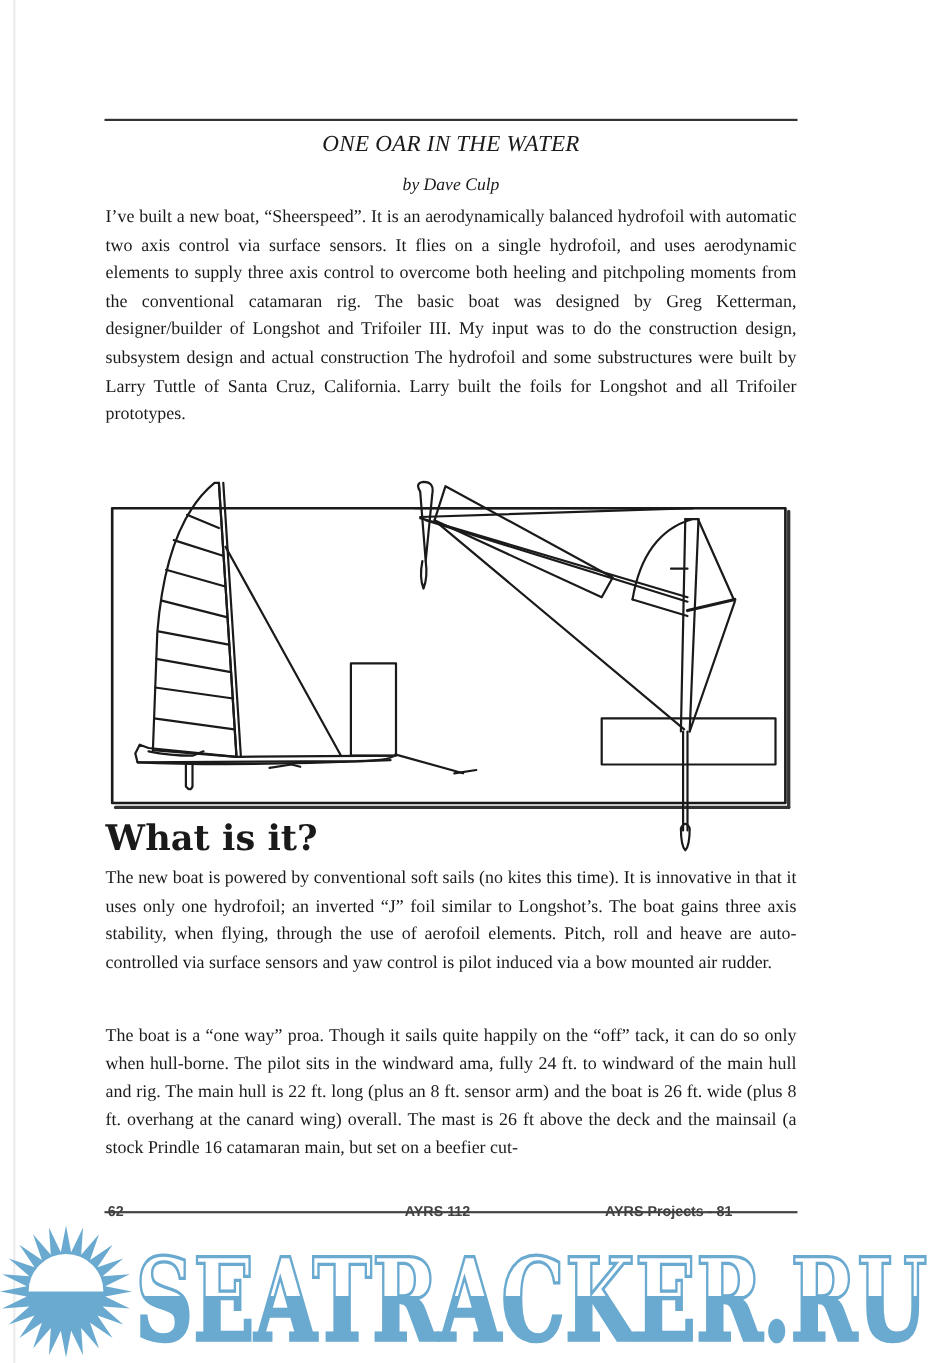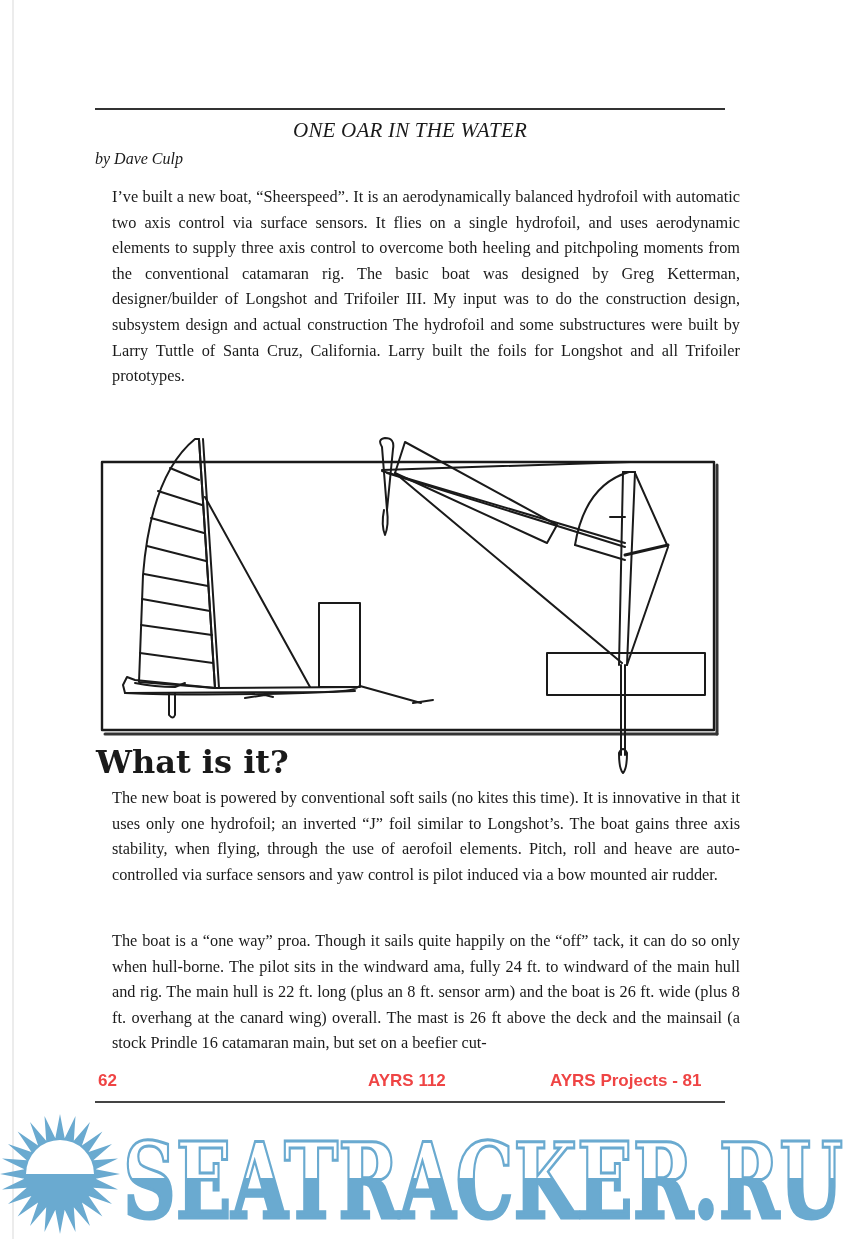--- a/index.html
+++ b/index.html
@@ -16,40 +16,40 @@
   .rule {
     position: absolute; left: 95px; width: 630px; height: 2px; background: #333;
   }
   .rule.top { top: 108px; }
   .rule.bottom { top: 1101px; height: 1.5px; background: #444; }
   .title {
     position: absolute; top: 118px; left: 95px; width: 630px;
     text-align: center; font-style: italic; font-size: 21px; letter-spacing: 0.2px;
   }
   .byline {
-    position: absolute; top: 150px; left: 95px; width: 630px;
-    text-align: left; font-style: italic; font-size: 16px;
+    position: absolute; top: 160px; left: 95px; width: 630px;
+    text-align: center; font-style: italic; font-size: 16px;
   }
   .para {
     position: absolute; left: 96px; width: 628px;
-    font-size: 16.3px; line-height: 25.6px; text-align: justify; margin-left: 16px;
+    font-size: 16.3px; line-height: 25.6px; text-align: justify;
   }
   .para.p1 { top: 184px; }
   .para.p2 { top: 785px; }
   .para.p3 { top: 928px; }
   .heading {
     position: absolute; top: 743px; left: 96px;
     font-family: "DejaVu Serif", serif; font-weight: bold; font-size: 32px;
   }
   .figure {
     position: absolute; left: 95px; top: 425px; width: 640px; height: 360px;
   }
   .footer-text {
-    position: absolute; top: 1071px; font-family: "Liberation Sans", sans-serif;
-    font-weight: bold; font-size: 17px; color: #ef4444;
+    position: absolute; top: 1093px; font-family: "Liberation Sans", sans-serif;
+    font-weight: bold; font-size: 13px; color: #404040;
   }
   .f-page { left: 98px; }
   .f-issue { left: 368px; text-align: right; }
   .f-series { left: 550px; }
   .watermark {
     position: absolute; left: 0; top: 1110px; width: 852px; height: 129px;
   }
   .wm-text {
     position: absolute; left: 118px; top: 1132px; width: 730px; height: 96px;
   }

